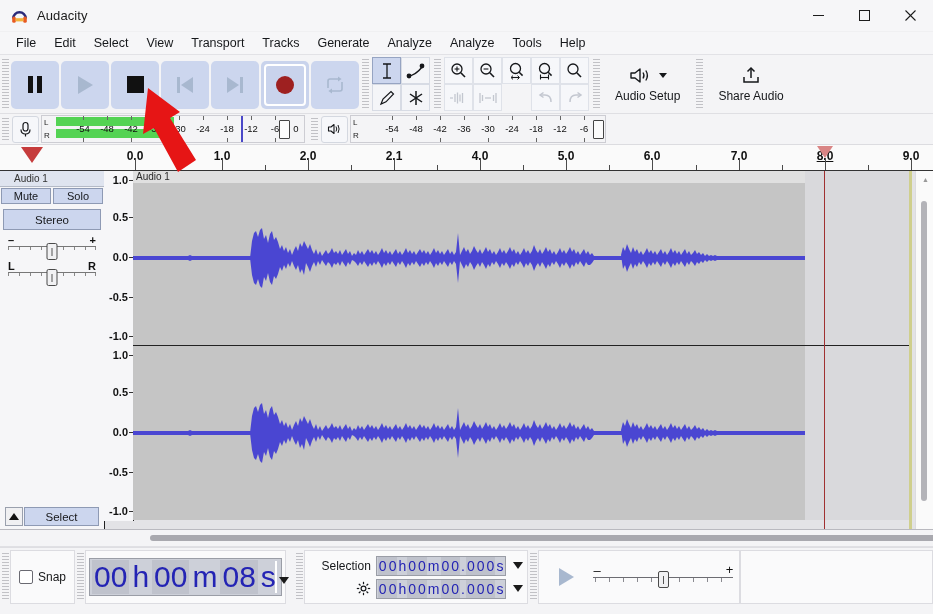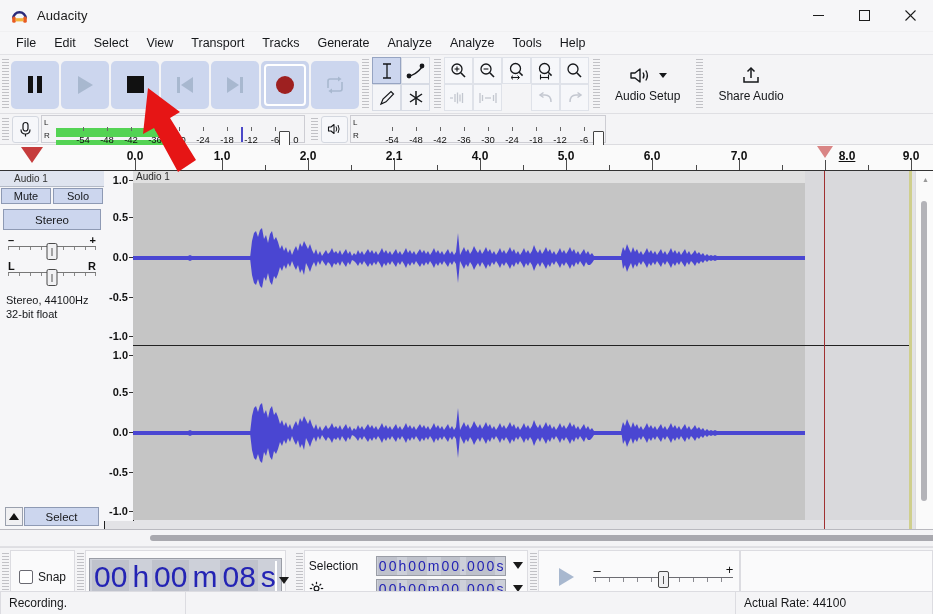--- a/index.html
+++ b/index.html
@@ -69,21 +69,21 @@
 
   
   .meter-row{height:30px;background:#f4f4f6;display:flex;align-items:center;
     border-bottom:1px solid #dcdce0;}
   .meter-btn{width:25px;height:25px;display:flex;align-items:center;justify-content:center;
     border:1px solid #d4d8e0;background:#f6f7fa;border-radius:3px;margin:0 2px;}
   .meter{position:relative;height:26px;flex:0 0 auto;background:#f4f4f6;
     border:1px solid #cdcdd3;display:flex;}
   .meter .lr{width:12px;display:flex;flex-direction:column;justify-content:space-around;
     font-size:8px;line-height:1;padding-left:2px;color:#222;}
-  .meter .bars{position:relative;flex:1;margin-top:11px;}
+  .meter .bars{position:relative;flex:1;}
   .meter .barL,.meter .barR{position:absolute;left:0;height:9px;background:#54d354;border:0;}
   .meter .barL{top:1px;}
   .meter .barR{top:13px;}
   .meter .scale{position:absolute;inset:0;}
   .meter .tk{position:absolute;top:7px;font-size:9.5px;color:#111;transform:translateX(-50%);}
   .meter .tkline{position:absolute;top:0;width:1px;height:4px;background:#666;}
   .meter .tkline.b{top:22px;}
   .meter .cursor{position:absolute;top:0;bottom:0;width:2px;background:#4a48c8;}
   .meter .clipbox{position:absolute;top:4px;width:9px;height:17px;border:1px solid #444;
     background:#fbfbfb;border-radius:1px;}
@@ -162,21 +162,21 @@
 
   .timebig{display:flex;align-items:center;background:#cdd0d9;border:1px solid #9a9da6;
     padding:1px 2px;position:relative;}
   .timebig .d{font-size:30px;color:#2424b4;font-family:"Liberation Sans",sans-serif;
     background:#bfc2cc;padding:0 2px;line-height:34px;}
   .timebig .u{font-size:30px;color:#2424b4;padding:0 3px;line-height:34px;}
   .timebig .cur{position:absolute;right:4px;top:2px;bottom:2px;width:2px;background:#fff;}
 
   .selpanel{display:flex;flex-direction:column;justify-content:center;gap:3px;padding:0 4px;}
   .selrow{display:flex;align-items:center;gap:5px;}
-  .sellabel{font-size:12px;width:62px;color:#15171a;}
+  .sellabel{font-size:12px;width:62px;text-align:right;color:#15171a;}
   .timesmall{display:flex;align-items:center;background:#cdd0d9;border:1px solid #9a9da6;
     padding:0 1px;}
   .timesmall .d{font-size:14px;color:#2424b4;background:#bfc2cc;padding:0 1px;line-height:18px;}
   .timesmall .u{font-size:14px;color:#2424b4;padding:0 1px;line-height:18px;}
   .ddn{width:0;height:0;border-left:5px solid transparent;border-right:5px solid transparent;
     border-top:7px solid #1a1a1a;margin-left:2px;}
 
   .playspeed{display:flex;align-items:center;padding:0 6px;gap:6px;}
   .pbtn{width:40px;height:28px;display:flex;align-items:center;justify-content:center;
     border:1px solid transparent;}
@@ -514,21 +514,21 @@
   <div class="ruler">
     <div class="pinhead" style="left:21px;"></div>
     <span class="rlabel" style="left:135px;">0.0</span>
     <span class="rlabel" style="left:222px;">1.0</span>
     <span class="rlabel" style="left:308px;">2.0</span>
     <span class="rlabel" style="left:394px;">2.1</span>
     <span class="rlabel" style="left:480px;">4.0</span>
     <span class="rlabel" style="left:566px;">5.0</span>
     <span class="rlabel" style="left:652px;">6.0</span>
     <span class="rlabel" style="left:739px;">7.0</span>
-    <span class="rlabel" style="left:847px;text-decoration:underline;">8.0</span>
+    <span class="rlabel" style="left:825px;text-decoration:underline;">8.0</span>
     <span class="rlabel" style="left:911px;">9.0</span>
     <i class="rtick" style="left:135px;height:10px;"></i>
       <i class="rtick" style="left:178px;height:5px;"></i>
     <i class="rtick" style="left:222px;height:10px;"></i>
       <i class="rtick" style="left:265px;height:5px;"></i>
     <i class="rtick" style="left:308px;height:10px;"></i>
       <i class="rtick" style="left:351px;height:5px;"></i>
     <i class="rtick" style="left:394px;height:10px;"></i>
       <i class="rtick" style="left:437px;height:5px;"></i>
     <i class="rtick" style="left:480px;height:10px;"></i>
@@ -586,24 +586,20 @@
           <i class="tick" style="left:37.5%"></i>
             <i class="tick" style="left:50%"></i>
             <i class="tick" style="left:62.5%"></i>
           <i class="tick" style="left:75%"></i>
             <i class="tick" style="left:87.5%"></i>
             <i class="tick" style="left:99%"></i>
           <div class="slider-thumb"></div>
         </div>
       </div>
 
-      <div class="tinfo">
-        <div>Stereo, 44100Hz</div>
-        <div>32-bit float</div>
-      </div>
 
       <div class="collapse">
           <i></i>
         </div>
       <div class="selbtn">Select</div>
     </div>
 
     <div class="vruler" style="left:104px;height:175px;">
       <span class="vlab" style="top:9px;">1.0</span>
       <span class="vlab" style="top:46px;">0.5</span>
@@ -873,23 +869,18 @@
         <i class="tk" style="left:86px;"></i>
           <i class="tk" style="left:100px;"></i>
           <i class="tk" style="left:114px;"></i>
         <i class="tk" style="left:128px;"></i>
         <div class="thumb"></div>
       </div>
     </div>
     <div class="bsec" style="flex:1;border-left:1px solid #dcdce1;"></div>
   </div>
 
-  <div class="statusbar">
-    <div class="stcell b" style="width:168px;">Recording.</div>
-    <div class="stcell" style="flex:1;"></div>
-    <div class="stcell b" style="width:180px;">Actual Rate: 44100</div>
-  </div>
 
   <svg class="arrow-ann" width="90" height="100" viewBox="0 0 90 100">
     <path d="M8 6 L40 30 L30 36 L56 78 L38 90 L14 46 L3 52 Z" fill="#e61515"></path>
   </svg>
 
 </div>
 
 </body></html>

